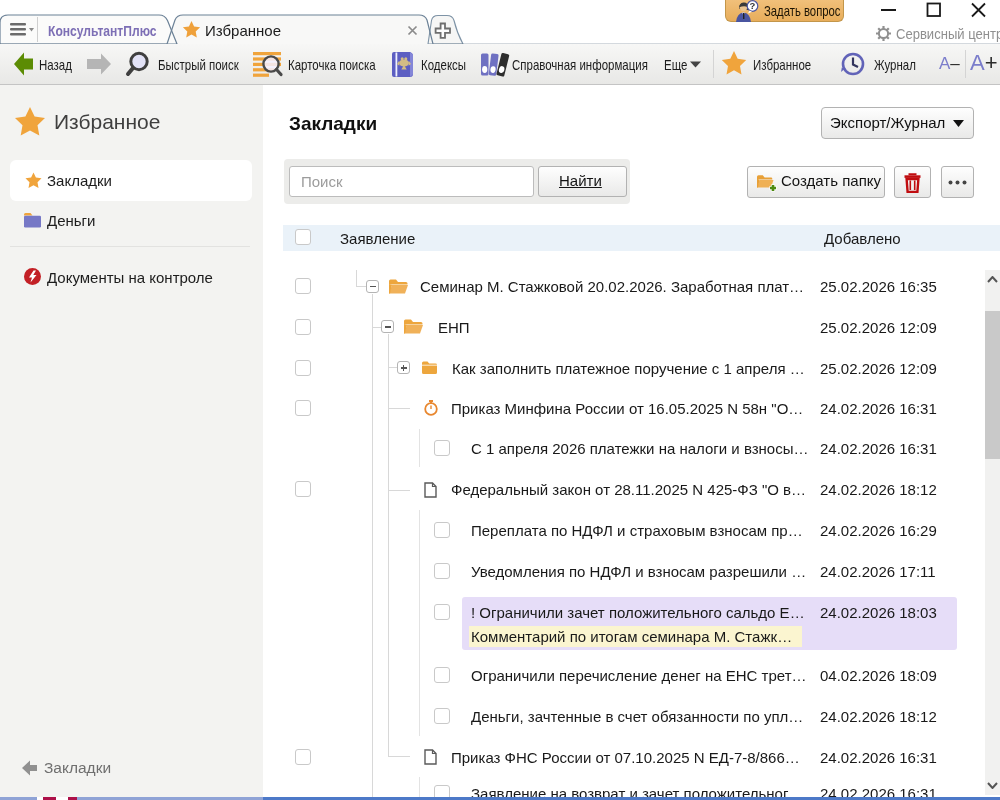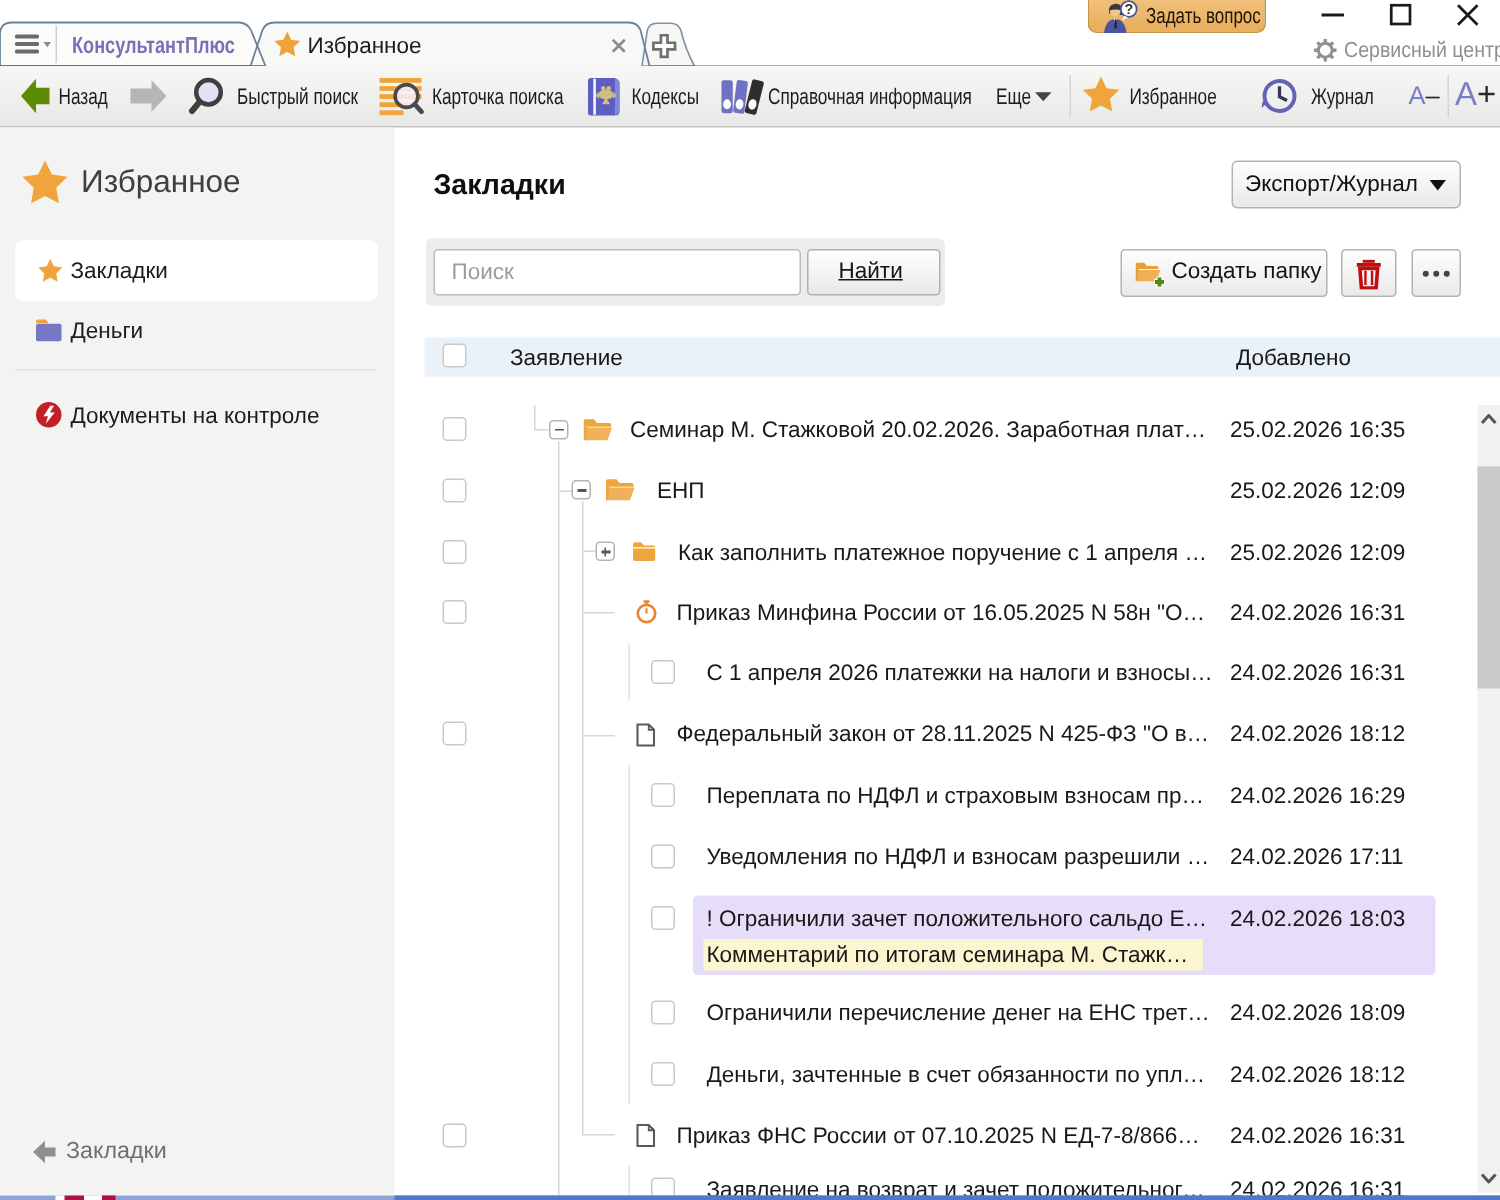--- a/index.html
+++ b/index.html
@@ -283,21 +283,21 @@
 <div class="date" style="left:820px;top:563px;">24.02.2026 17:11</div>
 
 <div class="abs" style="left:462px;top:597px;width:495px;height:53px;background:#e6ddf8;border-radius:3px;"></div>
 <div class="cb" style="left:434px;top:603.5px;"></div>
 <div class="name" style="left:471px;top:604px;width:339px;">! Ограничили зачет положительного сальдо ЕНС</div>
 <div class="date" style="left:820px;top:604px;">24.02.2026 18:03</div>
 <div class="abs" style="left:469px;top:626px;max-width:333px;background:#fbf5d0;font-size:15px;white-space:nowrap;overflow:hidden;text-overflow:ellipsis;padding:2px 2px;">Комментарий по итогам семинара М. Стажковой</div>
 
 <div class="cb" style="left:434px;top:667px;"></div>
 <div class="name" style="left:471px;top:667px;width:339px;">Ограничили перечисление денег на ЕНС третьими лицами</div>
-<div class="date" style="left:820px;top:667px;">24.02.2026 18:09</div>
+<div class="date" style="left:820px;top:667px;">04.02.2026 18:09</div>
 
 <div class="cb" style="left:434px;top:708px;"></div>
 <div class="name" style="left:471px;top:708px;width:339px;">Деньги, зачтенные в счет обязанности по уплате налогов</div>
 <div class="date" style="left:820px;top:708px;">24.02.2026 18:12</div>
 
 <div class="cb" style="left:295px;top:748.5px;"></div>
 <svg class="abs" style="left:424px;top:749px" width="13" height="16" viewBox="0 0 13 16">
 <path d="M1,1 L8.5,1 L12,4.5 L12,15 L1,15 Z" fill="#fff" stroke="#5a5a5a" stroke-width="1.4"></path>
 <path d="M8.5,1 L8.5,4.5 L12,4.5" fill="none" stroke="#5a5a5a" stroke-width="1.2"></path>
   </svg>

